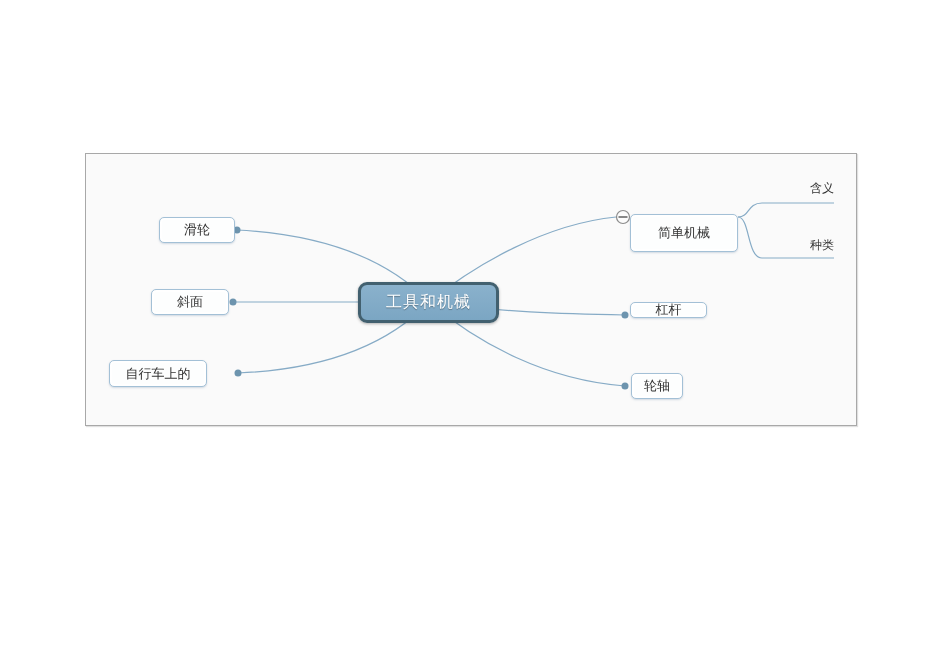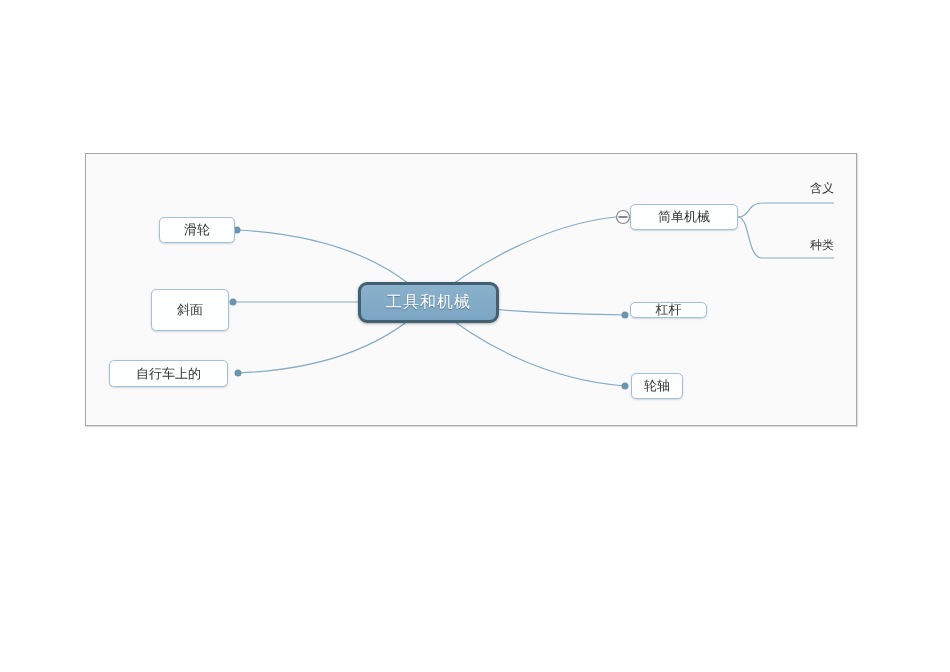--- a/index.html
+++ b/index.html
@@ -85,28 +85,28 @@
       </g>
     </svg>
 
     <div class="node node-root" style="left:272px;top:128px;width:141px;height:41px;">
       <span class="label">工具和机械</span>
     </div>
 
     <div class="node node-branch" style="left:66px;top:63px;width:76px;height:26px;margin-left:7px;">
       <span class="label">滑轮</span>
     </div>
-    <div class="node node-branch" style="left:65px;top:135px;width:78px;height:42px;">
+    <div class="node node-branch" style="left:65px;top:135px;width:78px;height:26px;">
       <span class="label">斜面</span>
     </div>
-    <div class="node node-branch" style="left:23px;top:206px;width:119px;height:27px;">
+    <div class="node node-branch" style="left:23px;top:206px;width:98px;height:27px;">
       <span class="label">自行车上的</span>
     </div>
 
-    <div class="node node-branch" style="left:544px;top:50px;width:108px;height:26px;">
+    <div class="node node-branch" style="left:544px;top:60px;width:108px;height:38px;">
       <span class="label">简单机械</span>
     </div>
     <div class="node node-branch" style="left:544px;top:148px;width:77px;height:16px;">
       <span class="label">杠杆</span>
     </div>
     <div class="node node-branch" style="left:545px;top:219px;width:52px;height:26px;">
       <span class="label">轮轴</span>
     </div>
 
     <div class="node-line-label" style="left:668px;top:26px;">

